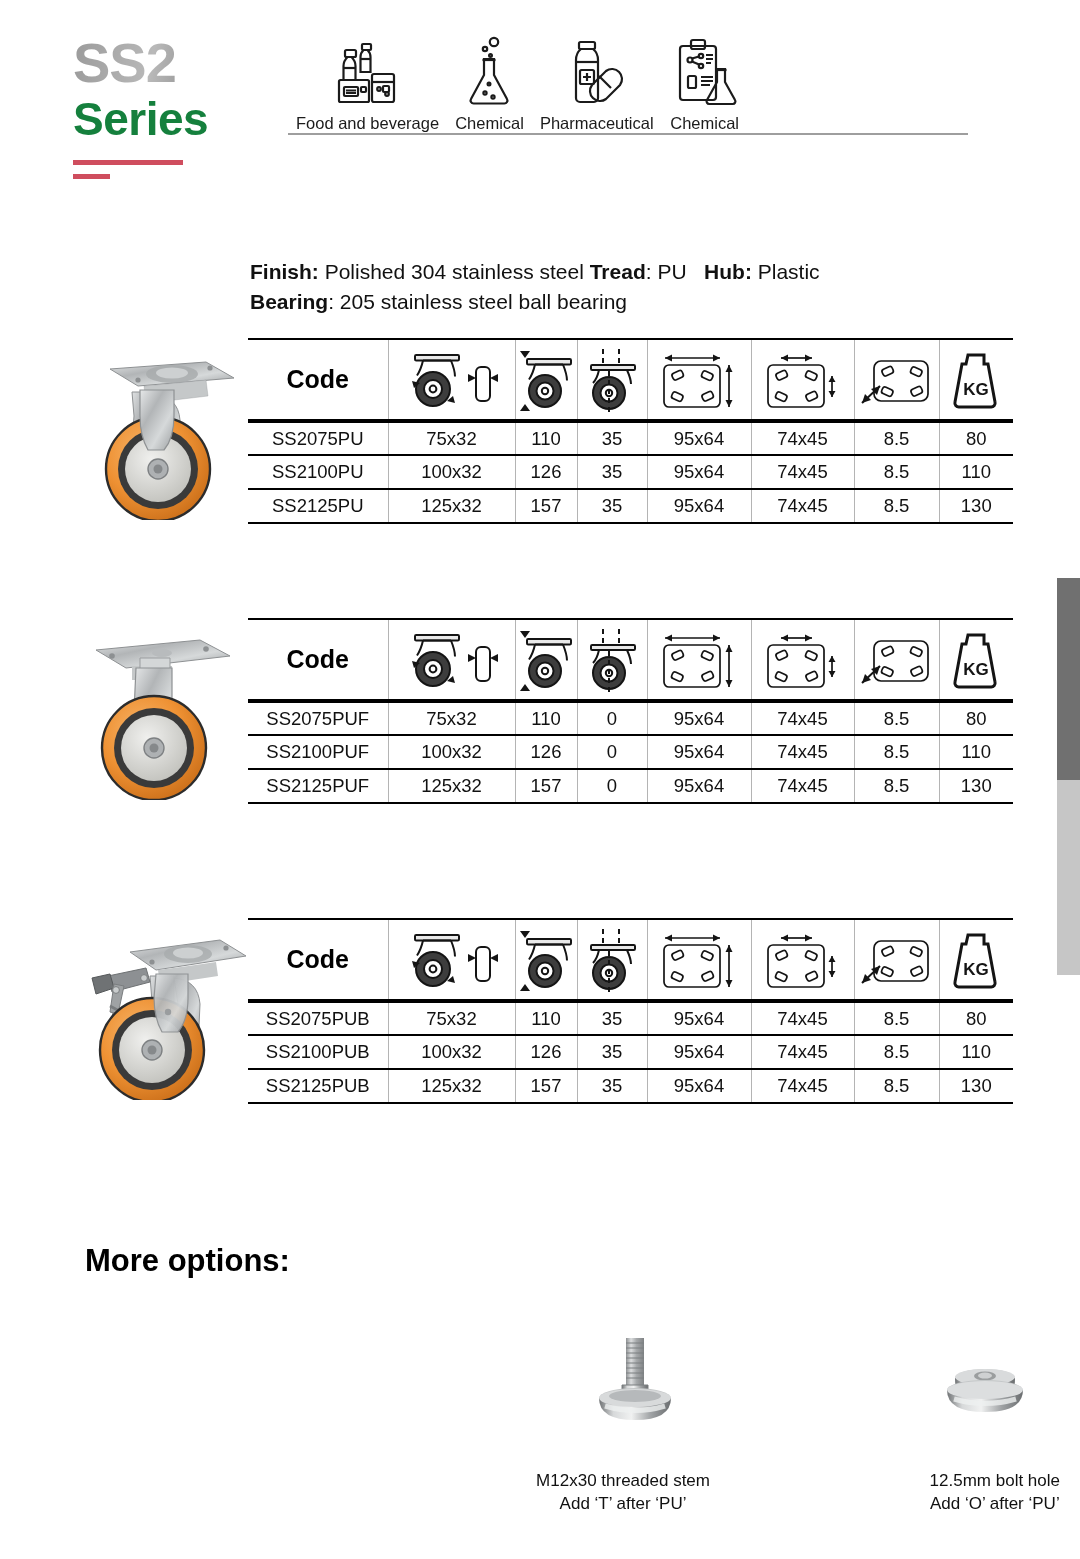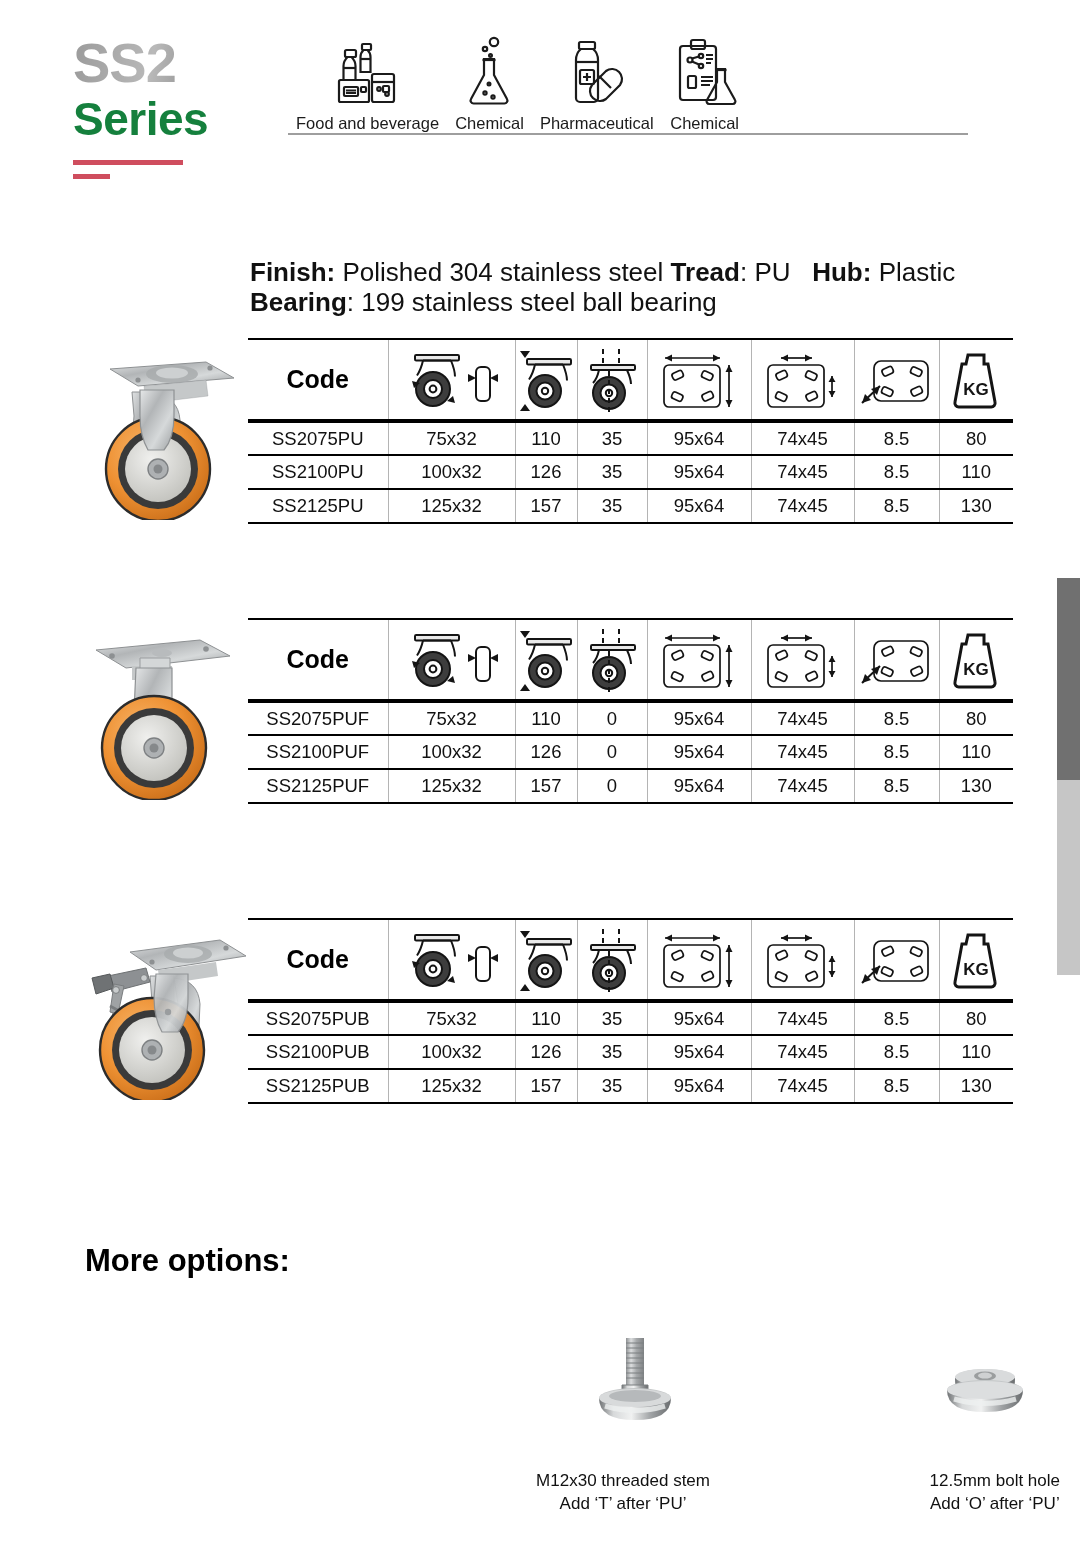--- a/index.html
+++ b/index.html
@@ -106,21 +106,21 @@
     width: 680px;
     height: 2px;
     background: #9e9e9e;
   }
 
   
   .spec {
     position: absolute;
     left: 250px;
     top: 257px;
-    font-size: 26px;
+    font-size: 21px;
     color: #111111;
     line-height: 30px;
   }
   .spec b { font-weight: 700; }
 
   
   .block { position: absolute; left: 0; width: 1080px; }
   .block-1 { top: 322px; }
   .block-2 { top: 602px; }
   .block-3 { top: 902px; }
@@ -341,21 +341,21 @@
   <div class="spec">
     <div>
       <b>Finish:</b>
       <span>Polished 304 stainless steel</span>
       <b>Tread</b><span>: PU</span>
       &nbsp;
       <b>Hub:</b>
       <span>Plastic</span>
     </div>
     <div>
-      <b>Bearing</b><span>: 199 stainless steel ball bearing</span>
+      <b>Bearing</b><span>: 205 stainless steel ball bearing</span>
     </div>
   </div>
 
   <div class="block block-1">
     <div class="photo">
       <svg width="170" height="170" viewBox="0 0 170 170">
         <defs>
           <linearGradient id="steelA" x1="0" y1="0" x2="1" y2="1">
             <stop offset="0%" stop-color="#e6e8e9"></stop>
               <stop offset="35%" stop-color="#b2b5b7"></stop>

